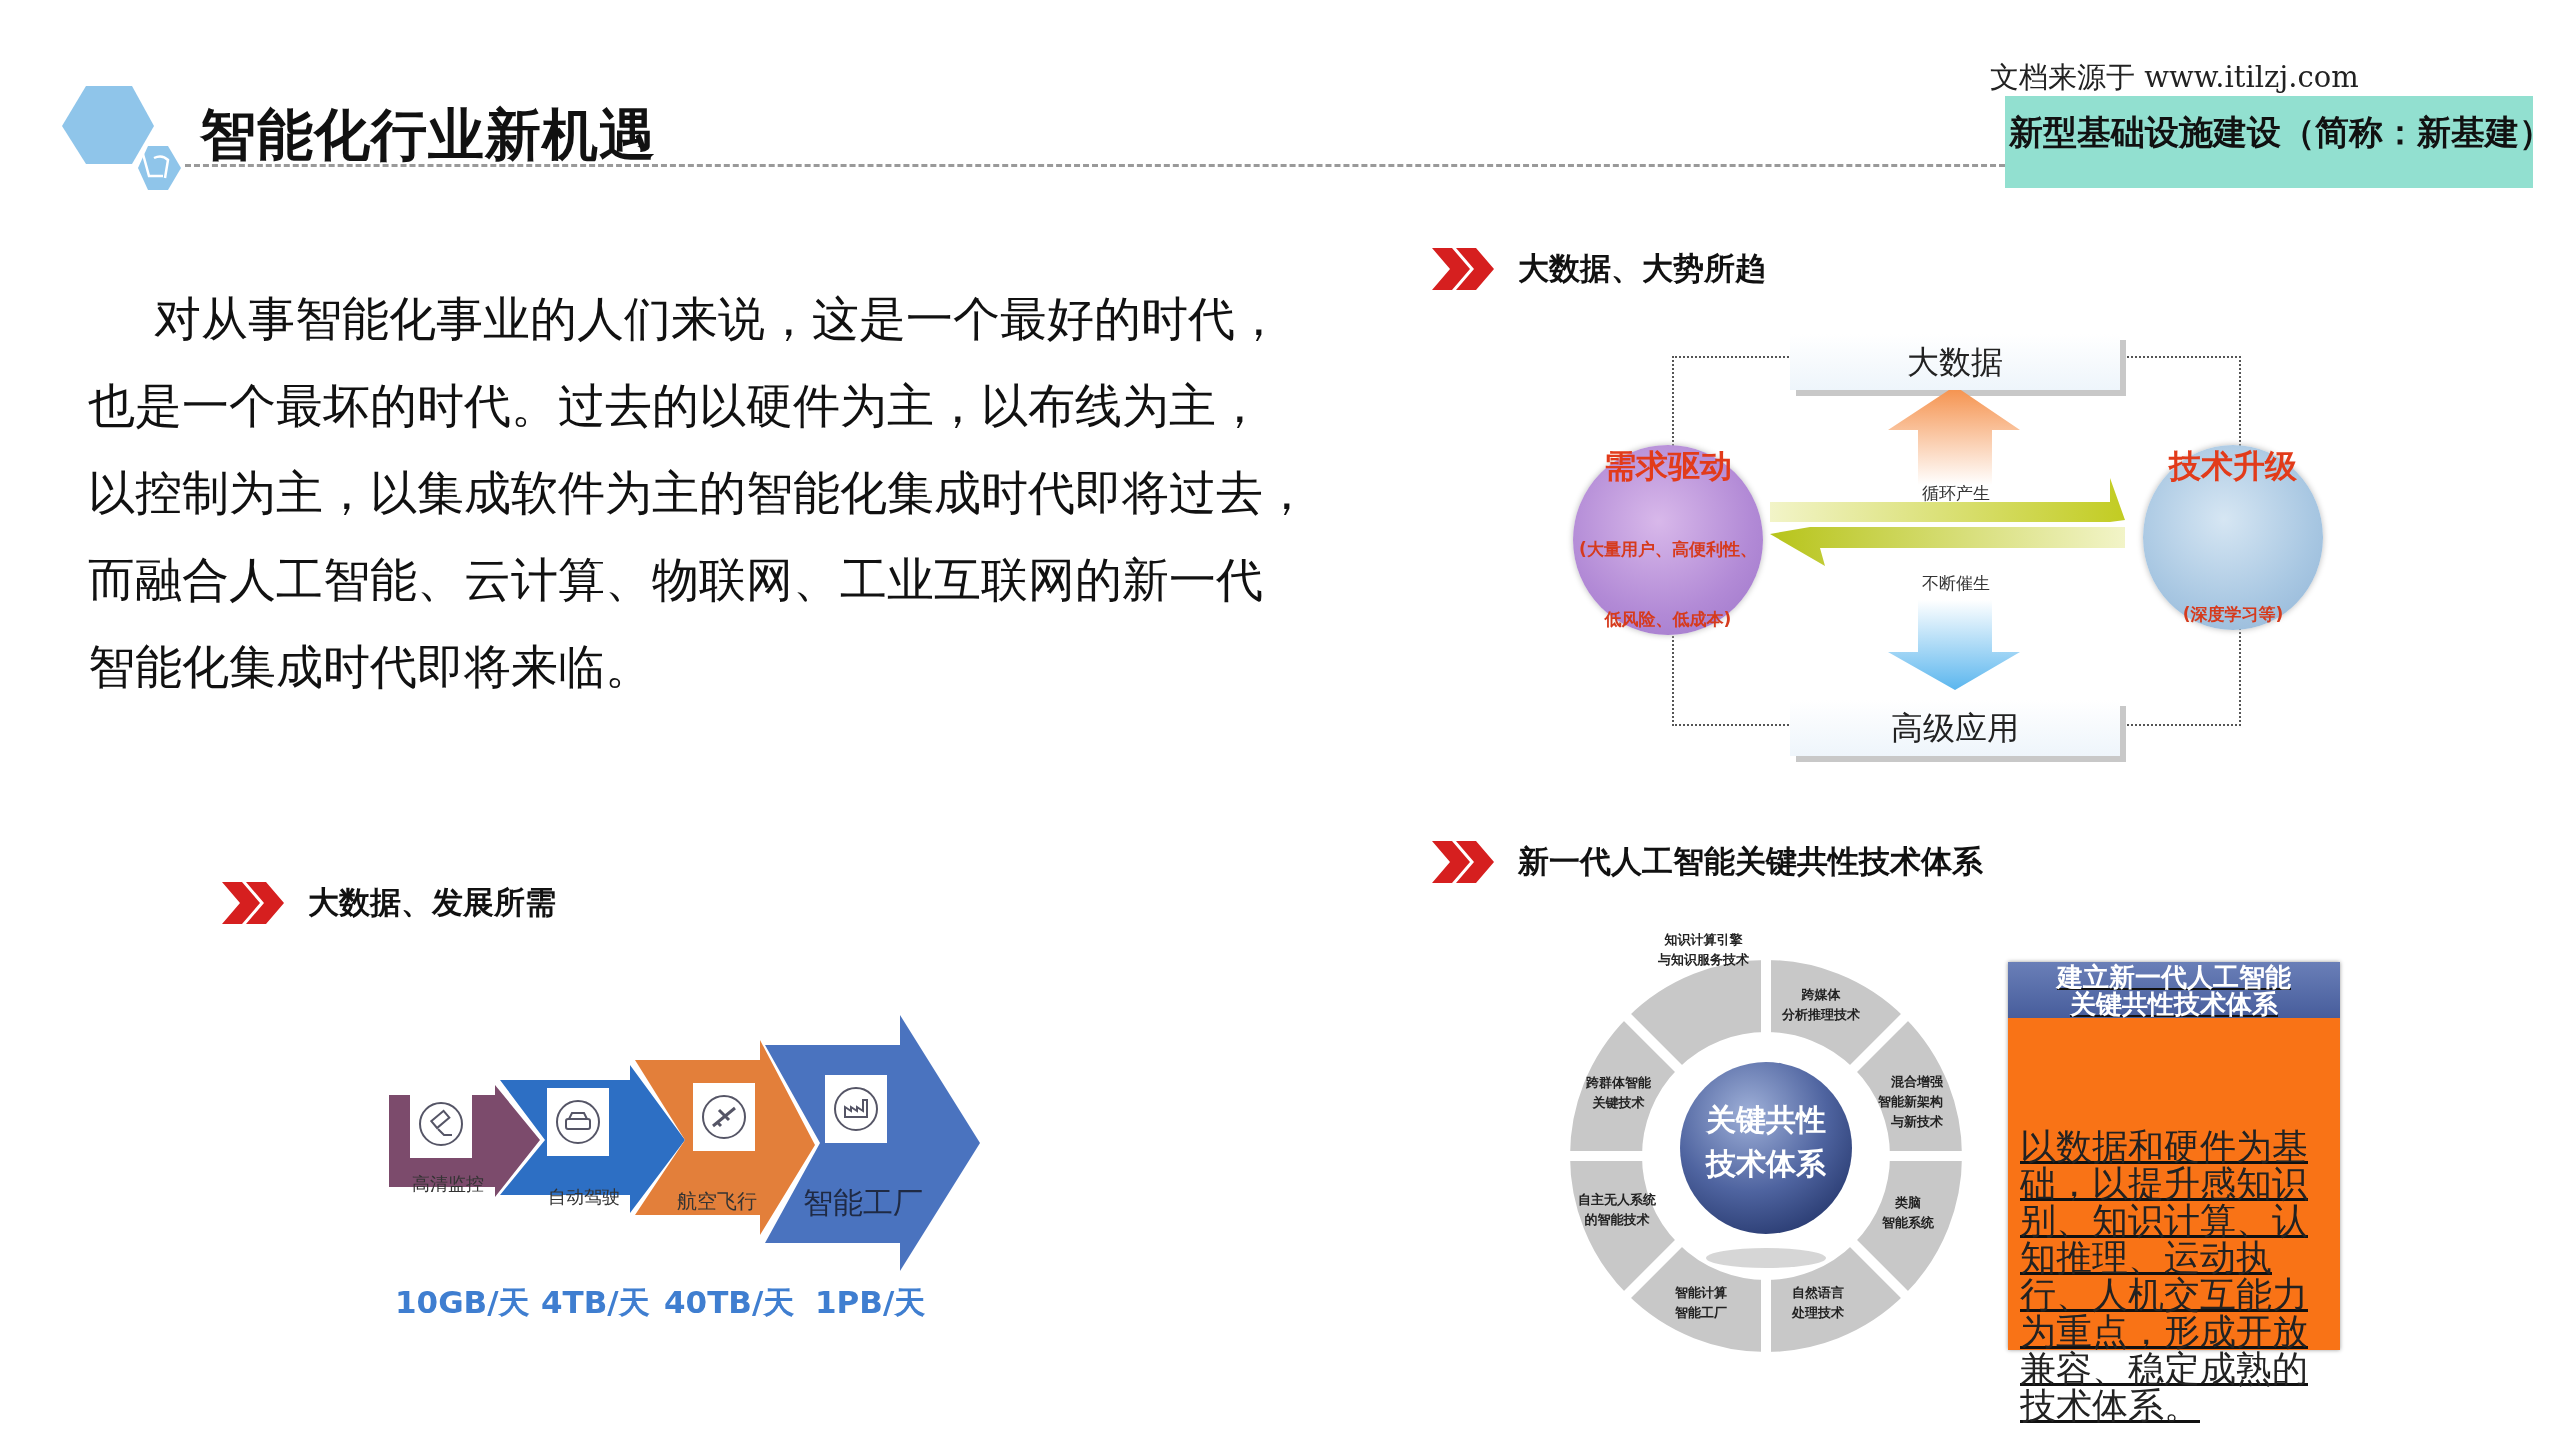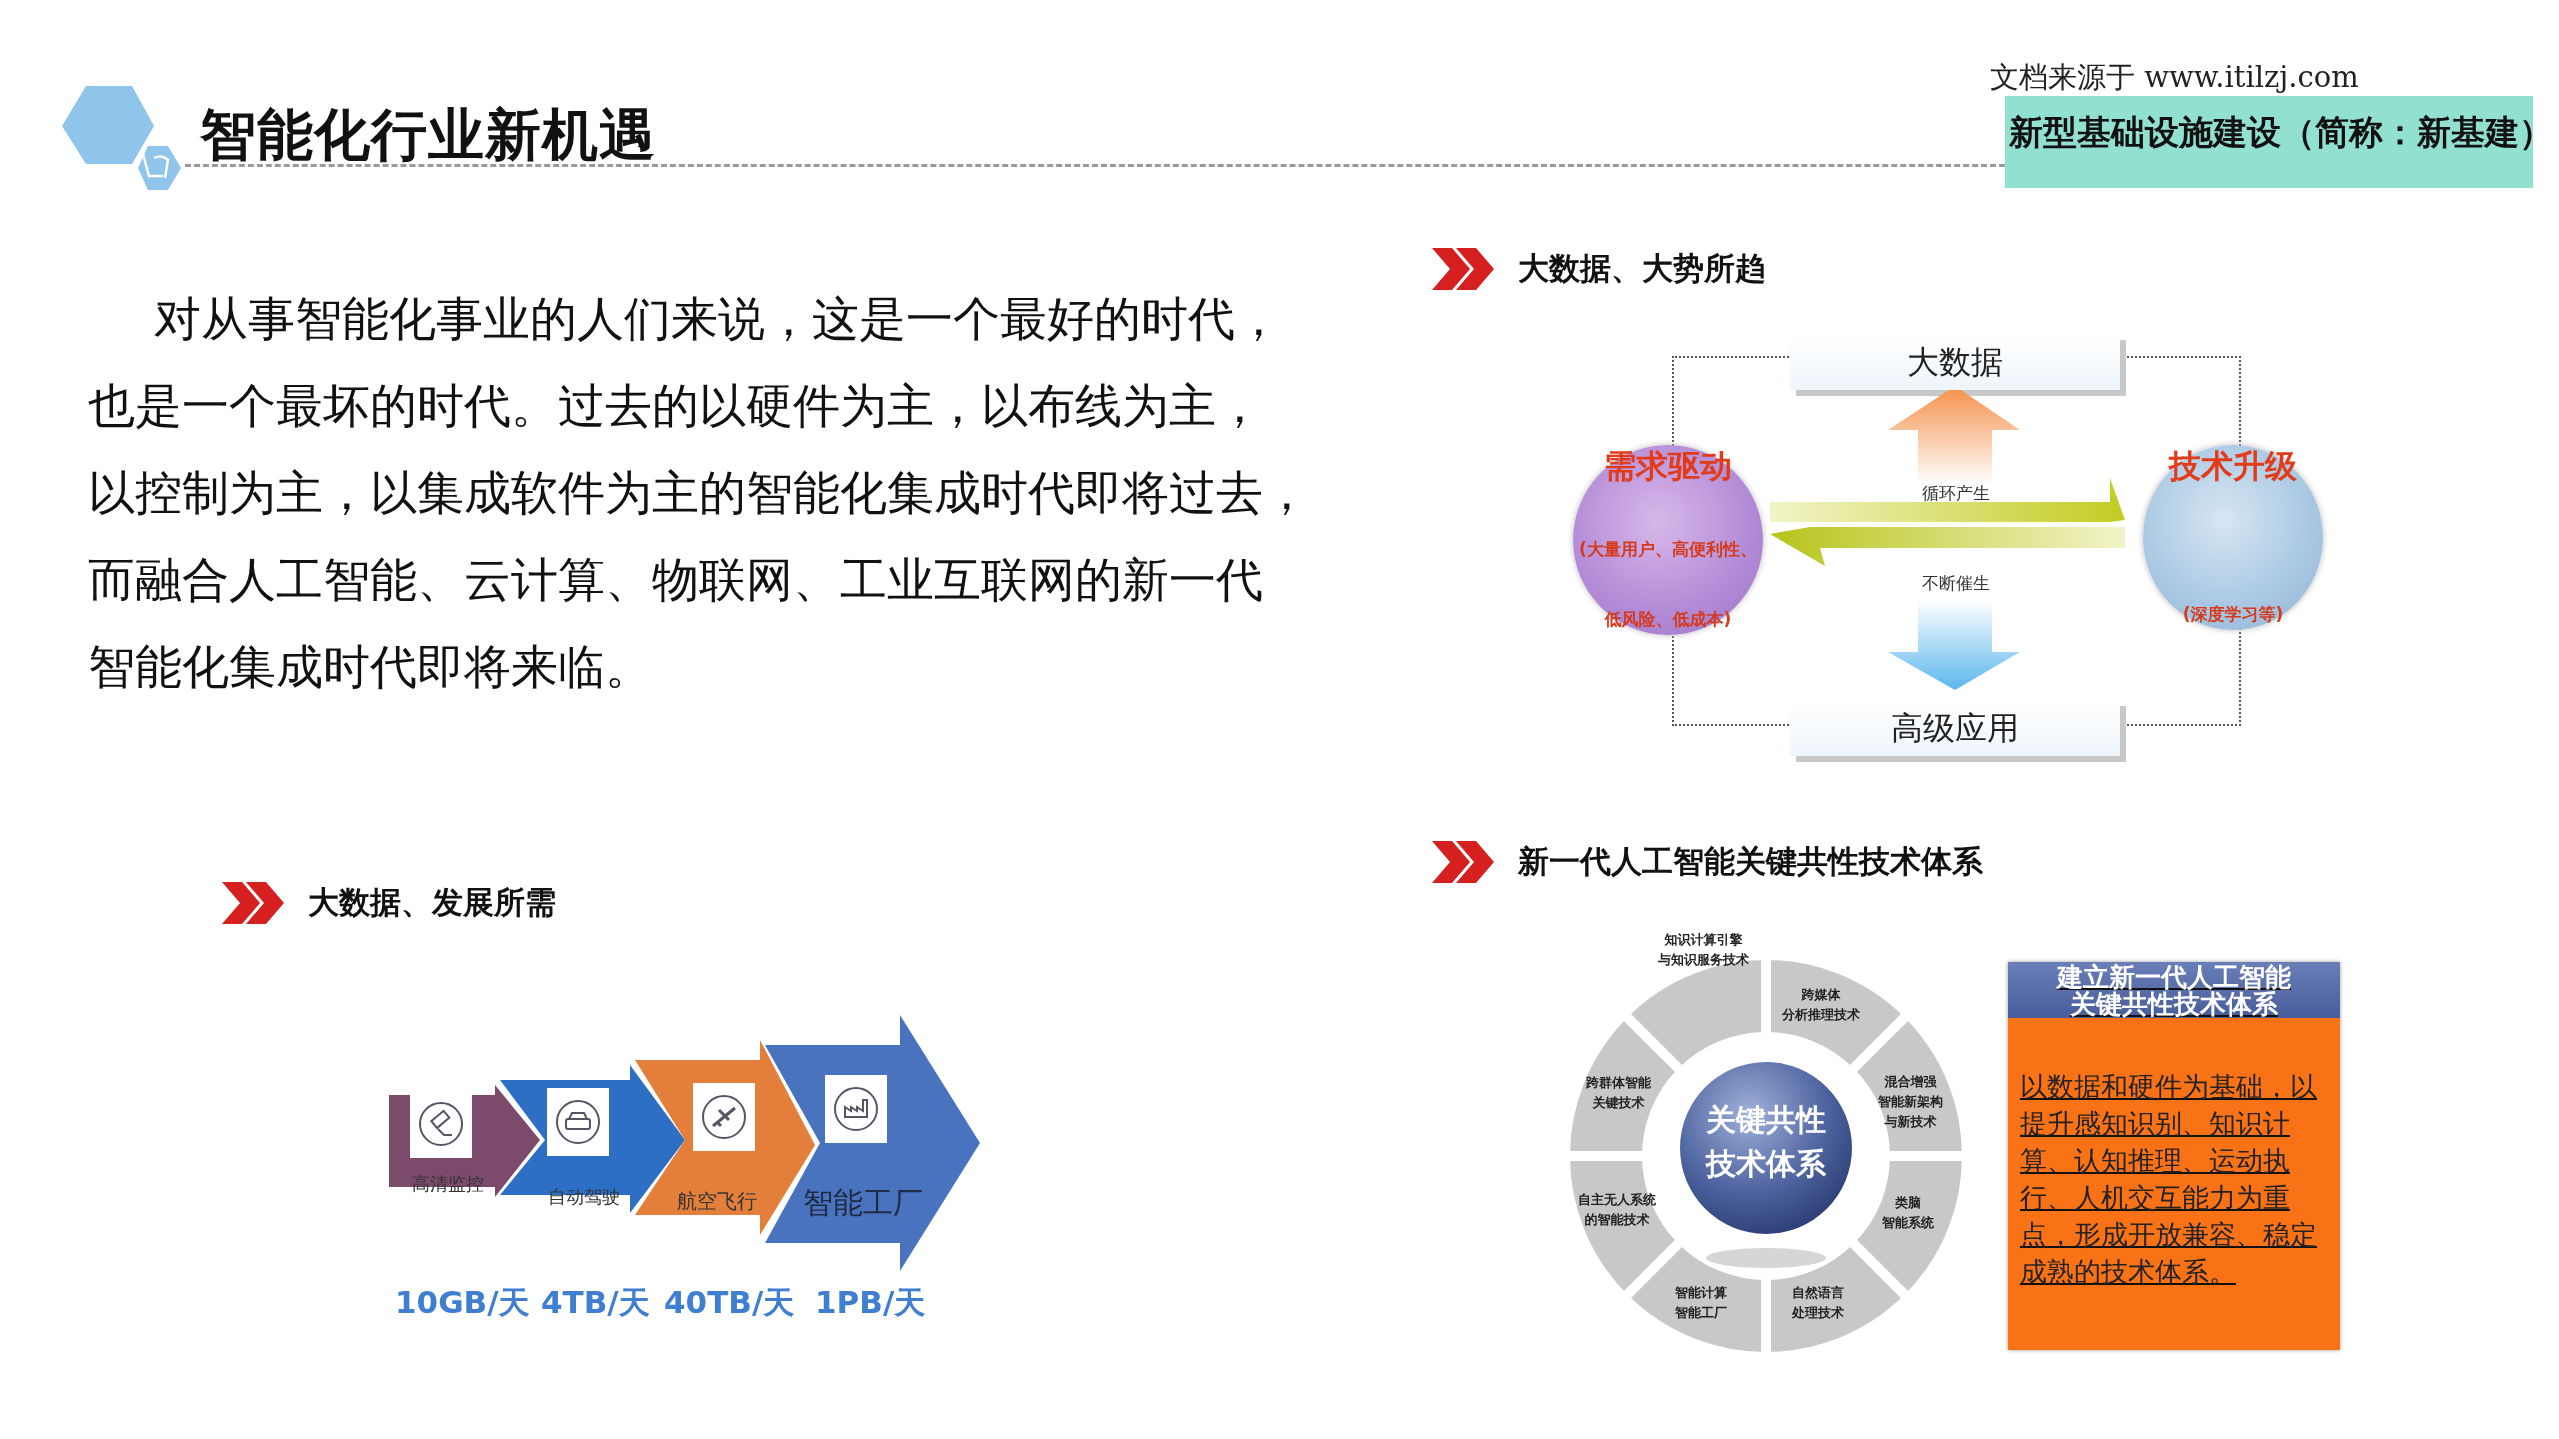--- a/index.html
+++ b/index.html
@@ -23,21 +23,21 @@
   .red-small{color:#d63a1c;font-weight:bold;font-size:17px;line-height:32px;}
   .small-lbl{font-size:17px;color:#333;}
   
   .stage-lbl{font-size:18px;color:#333;}
   .rate{font-size:31px;font-weight:bold;color:#3f7ed0;}
   .iconbox{width:62px;height:68px;background:#fff;display:flex;align-items:center;justify-content:center;}
   
   .seg-lbl{font-size:13px;color:#222;text-align:center;line-height:20px;font-weight:bold;}
   .info{left:2008px;top:962px;width:332px;height:388px;background:#f97316;box-shadow:0 0 4px #999;text-decoration:underline;}
   .info-head{height:56px;background:linear-gradient(#6a7fb8,#475d9c);color:#fff;font-weight:bold;font-size:26px;text-align:center;line-height:27px;padding-top:2px;box-sizing:border-box;}
-  .info-body{padding:50px 10px 0 12px;font-size:27px;line-height:37px;color:#222;}
+  .info-body{padding:110px 10px 0 12px;font-size:36px;line-height:37px;color:#222;}
 </style>
 </head>
 <body>
 
 <div class="abs" style="left:48px;top:84px;width:140px;height:110px;">
   <svg width="140" height="110">
     <polygon points="14,42 38,2 84,2 106,42 84,80 38,80" fill="#8fc5ea"></polygon>
     <polygon points="100,62 120,62 133,84 120,106 100,106 90,84" fill="#8fc5ea"></polygon>
     <path d="M95,70 l6,22 l14,0 M106,74 q8,-4 14,2 l-3,18" stroke="#fff" stroke-width="2.5" fill="none"></path>
   </svg>
@@ -190,21 +190,21 @@
 </div>
 
 <div class="abs seg-lbl" style="left:1658px;top:930px;">
     <div>知识计算引擎</div>
     <div>与知识服务技术</div>
   </div>
 <div class="abs seg-lbl" style="left:1782px;top:985px;">
     <div>跨媒体</div>
     <div>分析推理技术</div>
   </div>
-<div class="abs seg-lbl" style="left:1878px;top:1072px;">
+<div class="abs seg-lbl" style="left:1878px;top:1072px;text-align:right;">
     <div>混合增强</div>
     <div>智能新架构</div>
     <div>与新技术</div>
   </div>
 <div class="abs seg-lbl" style="left:1882px;top:1193px;">
     <div>类脑</div>
     <div>智能系统</div>
   </div>
 <div class="abs seg-lbl" style="left:1792px;top:1283px;">
     <div>自然语言</div>

